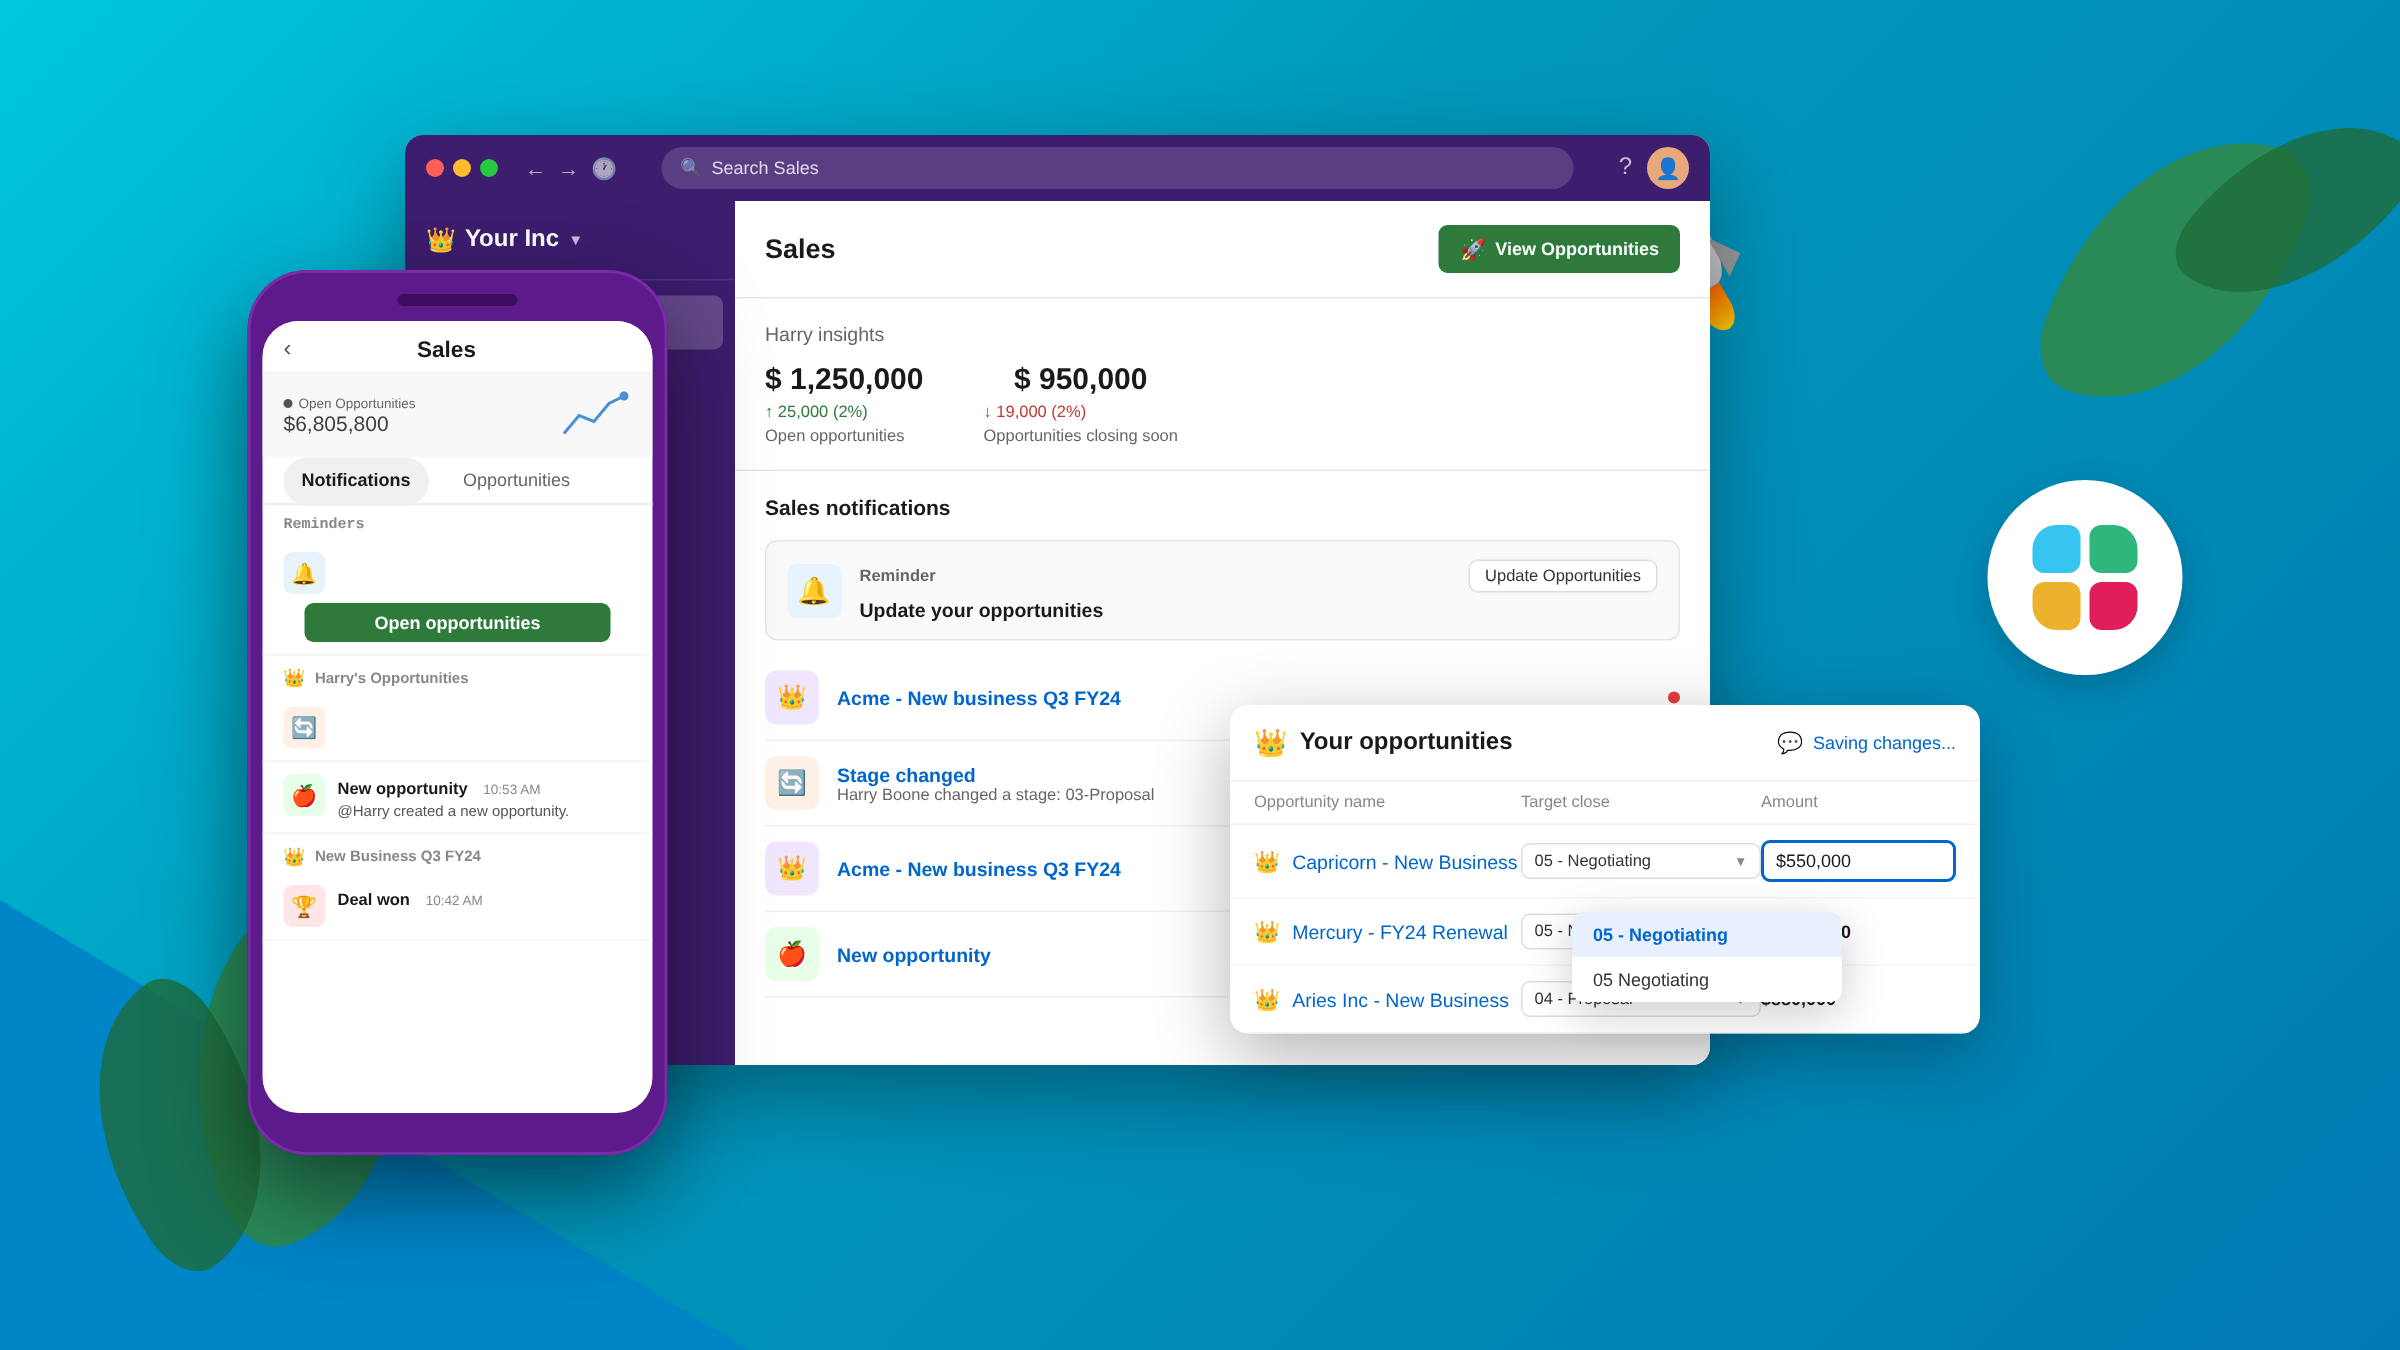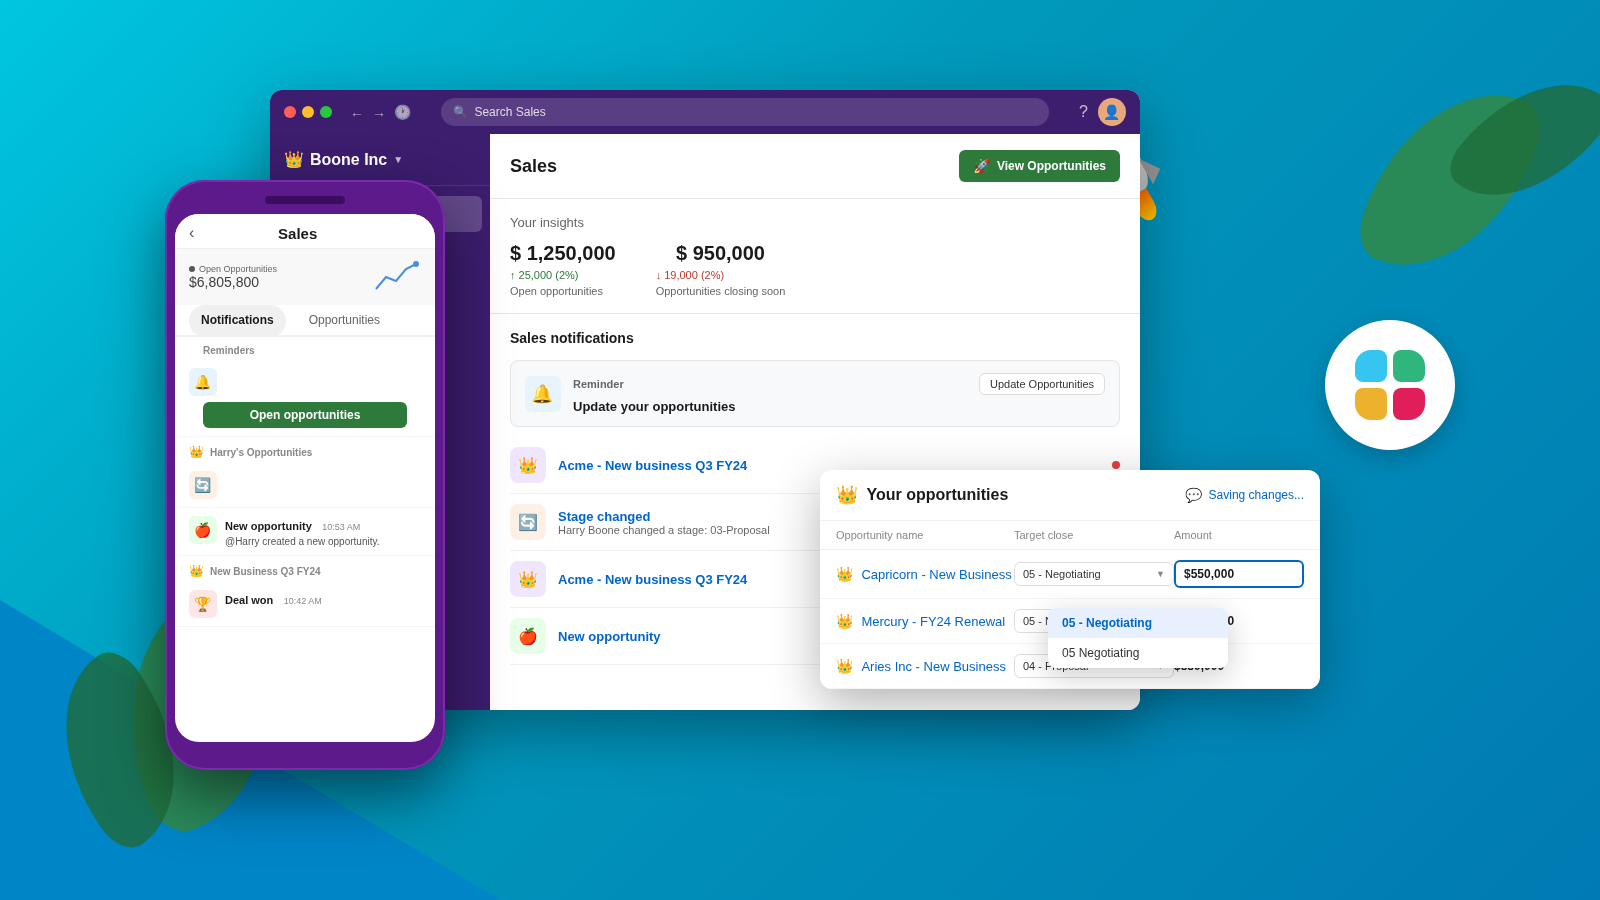--- a/index.html
+++ b/index.html
@@ -571,21 +571,22 @@
       font-weight: 600;
       background: #f0f0f0;
       border-radius: 20px;
       border-bottom: 2px solid transparent;
     }
 
     .phone-section-label {
       font-size: 10px;
       color: #888;
       font-weight: 600;
-      padding: 8px 28px 4px;
+      padding: 8px 14px 4px;
+      font-family: Liberation Mono, monospace;
     }
 
     .phone-notification {
       padding: 8px 14px;
       border-bottom: 1px solid #f5f5f5;
     }
     .phone-notif-header {
       display: flex;
       align-items: flex-start;
       gap: 8px;
@@ -740,21 +741,21 @@
       color: #888;
     }
 
     .amount-field {
       background: white;
       border: 2px solid #0066cc;
       border-radius: 6px;
       padding: 5px 8px;
       font-size: 12px;
       color: #1a1a1a;
-      font-weight: 700;
+      font-weight: 400;
     }
     .amount-text {
       font-size: 12px;
       color: #1a1a1a;
       font-weight: 600;
     }
 
     
     .stage-dropdown-popup {
       position: absolute;
@@ -864,21 +865,21 @@
       <div class="browser-avatar">👤</div>
     </div>
   </div>
 
   <div class="browser-content">
 
     <div class="sidebar">
       <div class="sidebar-header">
         <div class="sidebar-app-name">
           <span>👑</span>
-          <span>Boone Inc</span>
+          <span>Your Inc</span>
           <span class="sidebar-chevron">▼</span>
         </div>
       </div>
       <div class="sidebar-nav">
         <div class="sidebar-item active">
           <span class="sidebar-item-icon">🎯</span>
           <span class="sidebar-item-label">Sales</span>
         </div>
       </div>
     </div>
@@ -886,21 +887,21 @@
     <div class="main-content">
       <div class="main-header">
         <h1 class="main-title">Sales</h1>
         <button class="view-opportunities-btn">
           <span class="view-opps-icon">🚀</span>
           <span>View Opportunities</span>
         </button>
       </div>
 
       <div class="insights-section">
-        <div class="insights-title">Your insights</div>
+        <div class="insights-title">Harry insights</div>
         <div class="insights-metrics">
           <div class="metric">
             <div class="metric-value">$ 1,250,000</div>
             <div class="metric-change up">↑ 25,000 (2%)</div>
             <div class="metric-label">Open opportunities</div>
           </div>
           <div class="metric">
             <div class="metric-value">$ 950,000</div>
             <div class="metric-change down">↓ 19,000 (2%)</div>
             <div class="metric-label">Opportunities closing soon</div>

